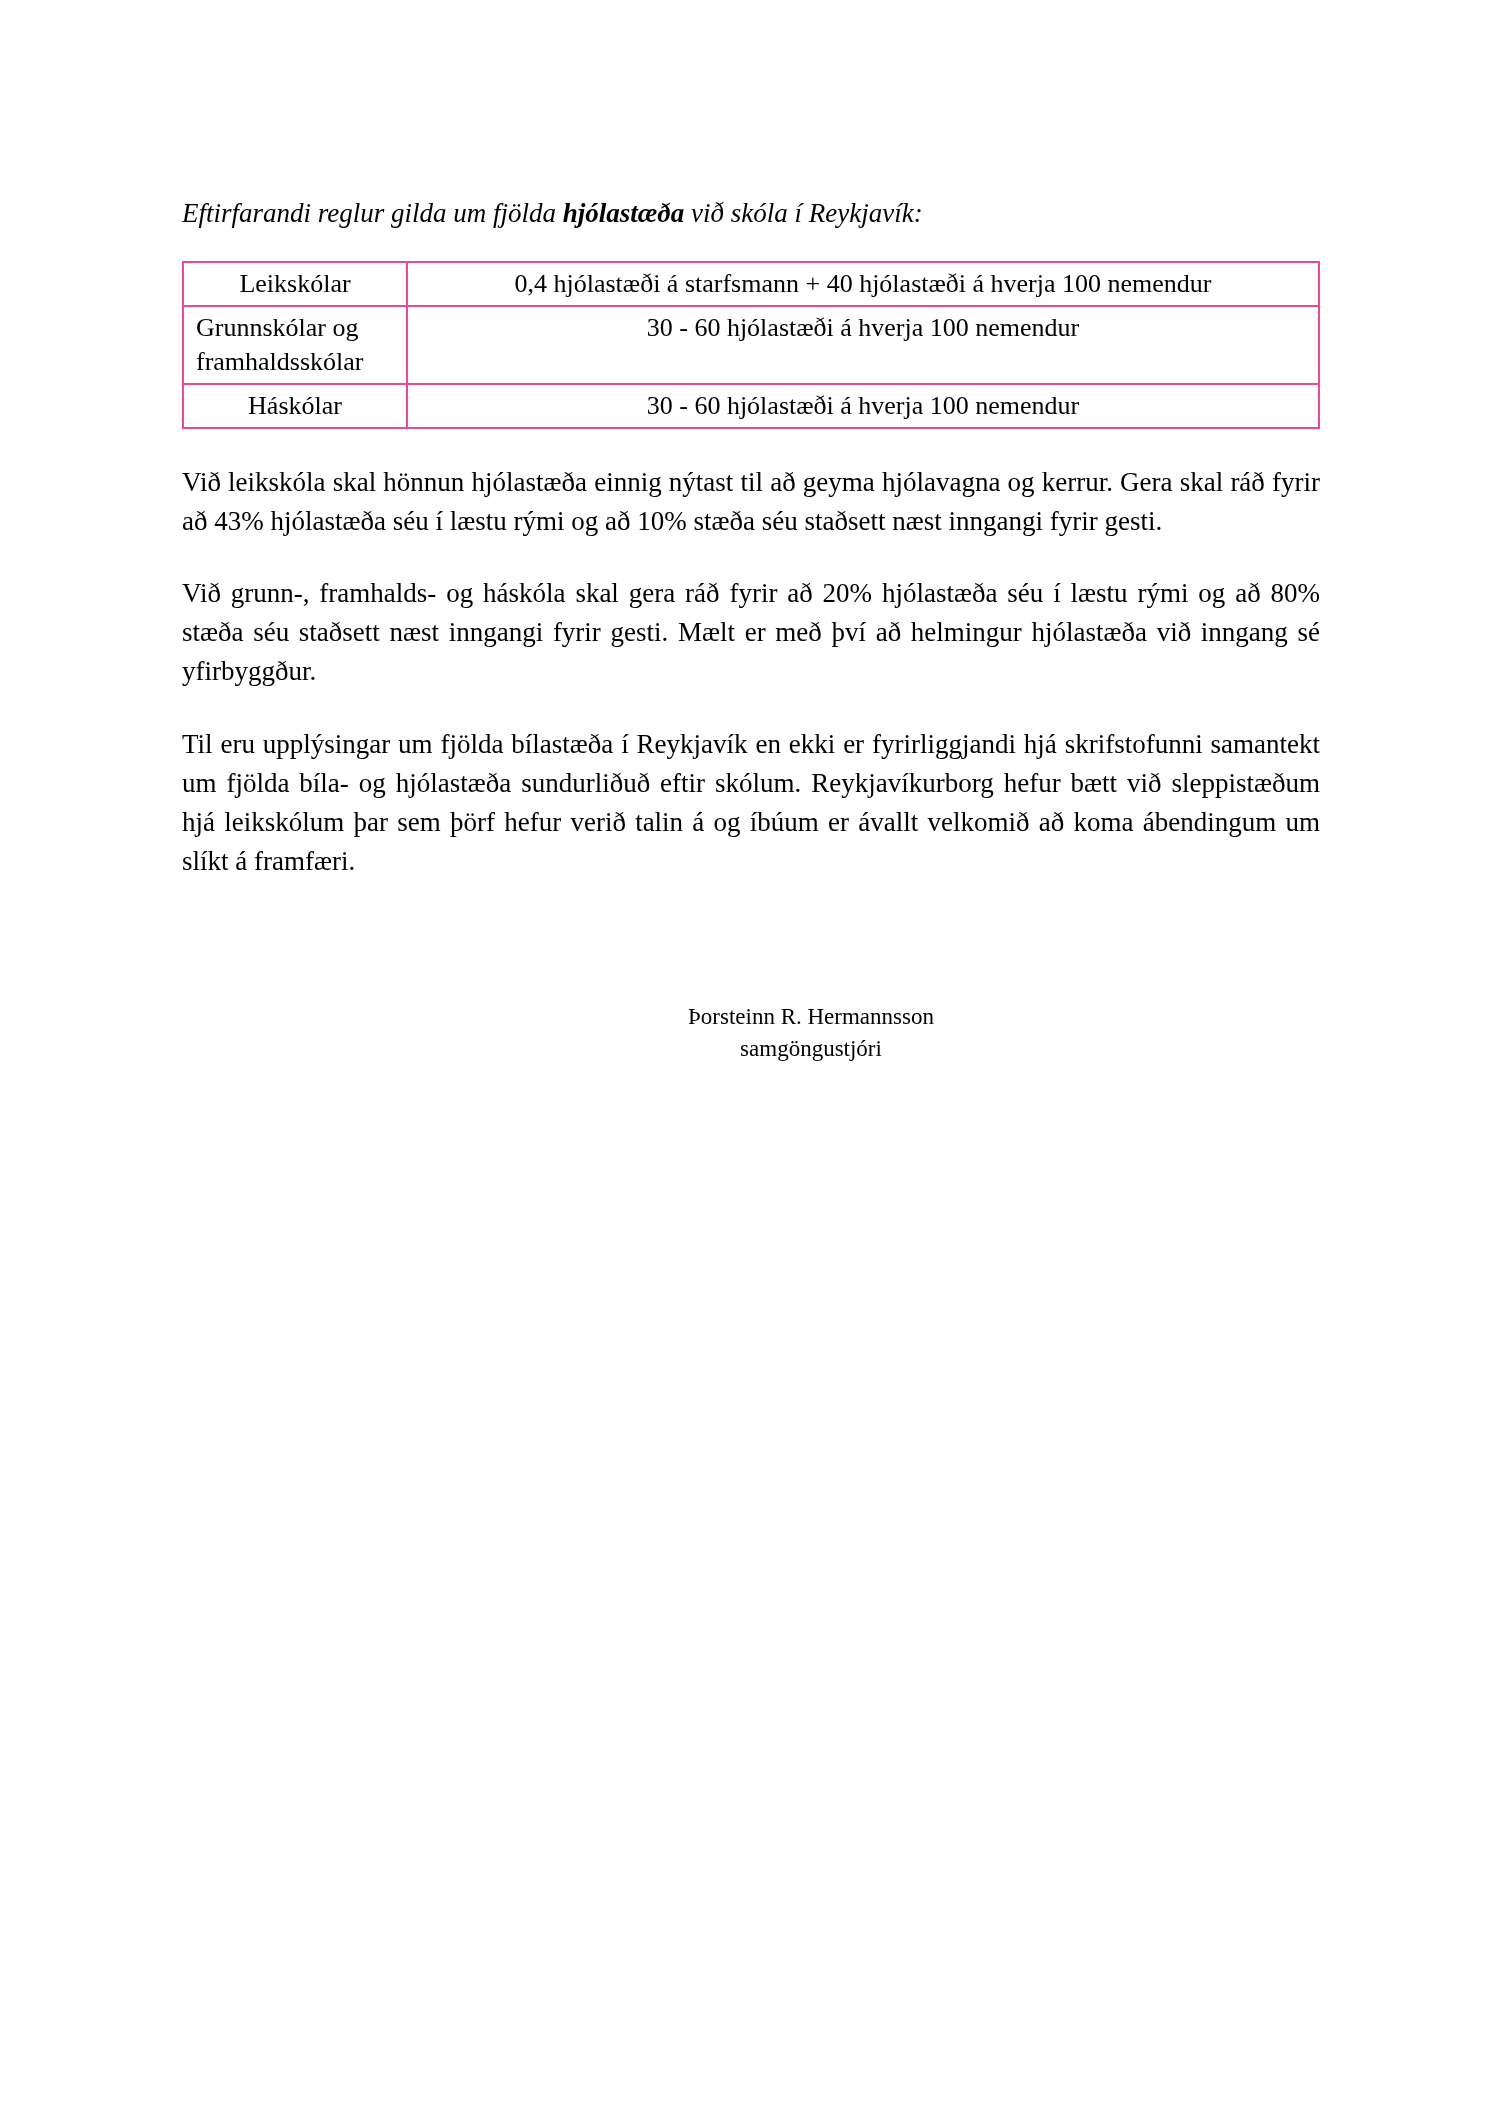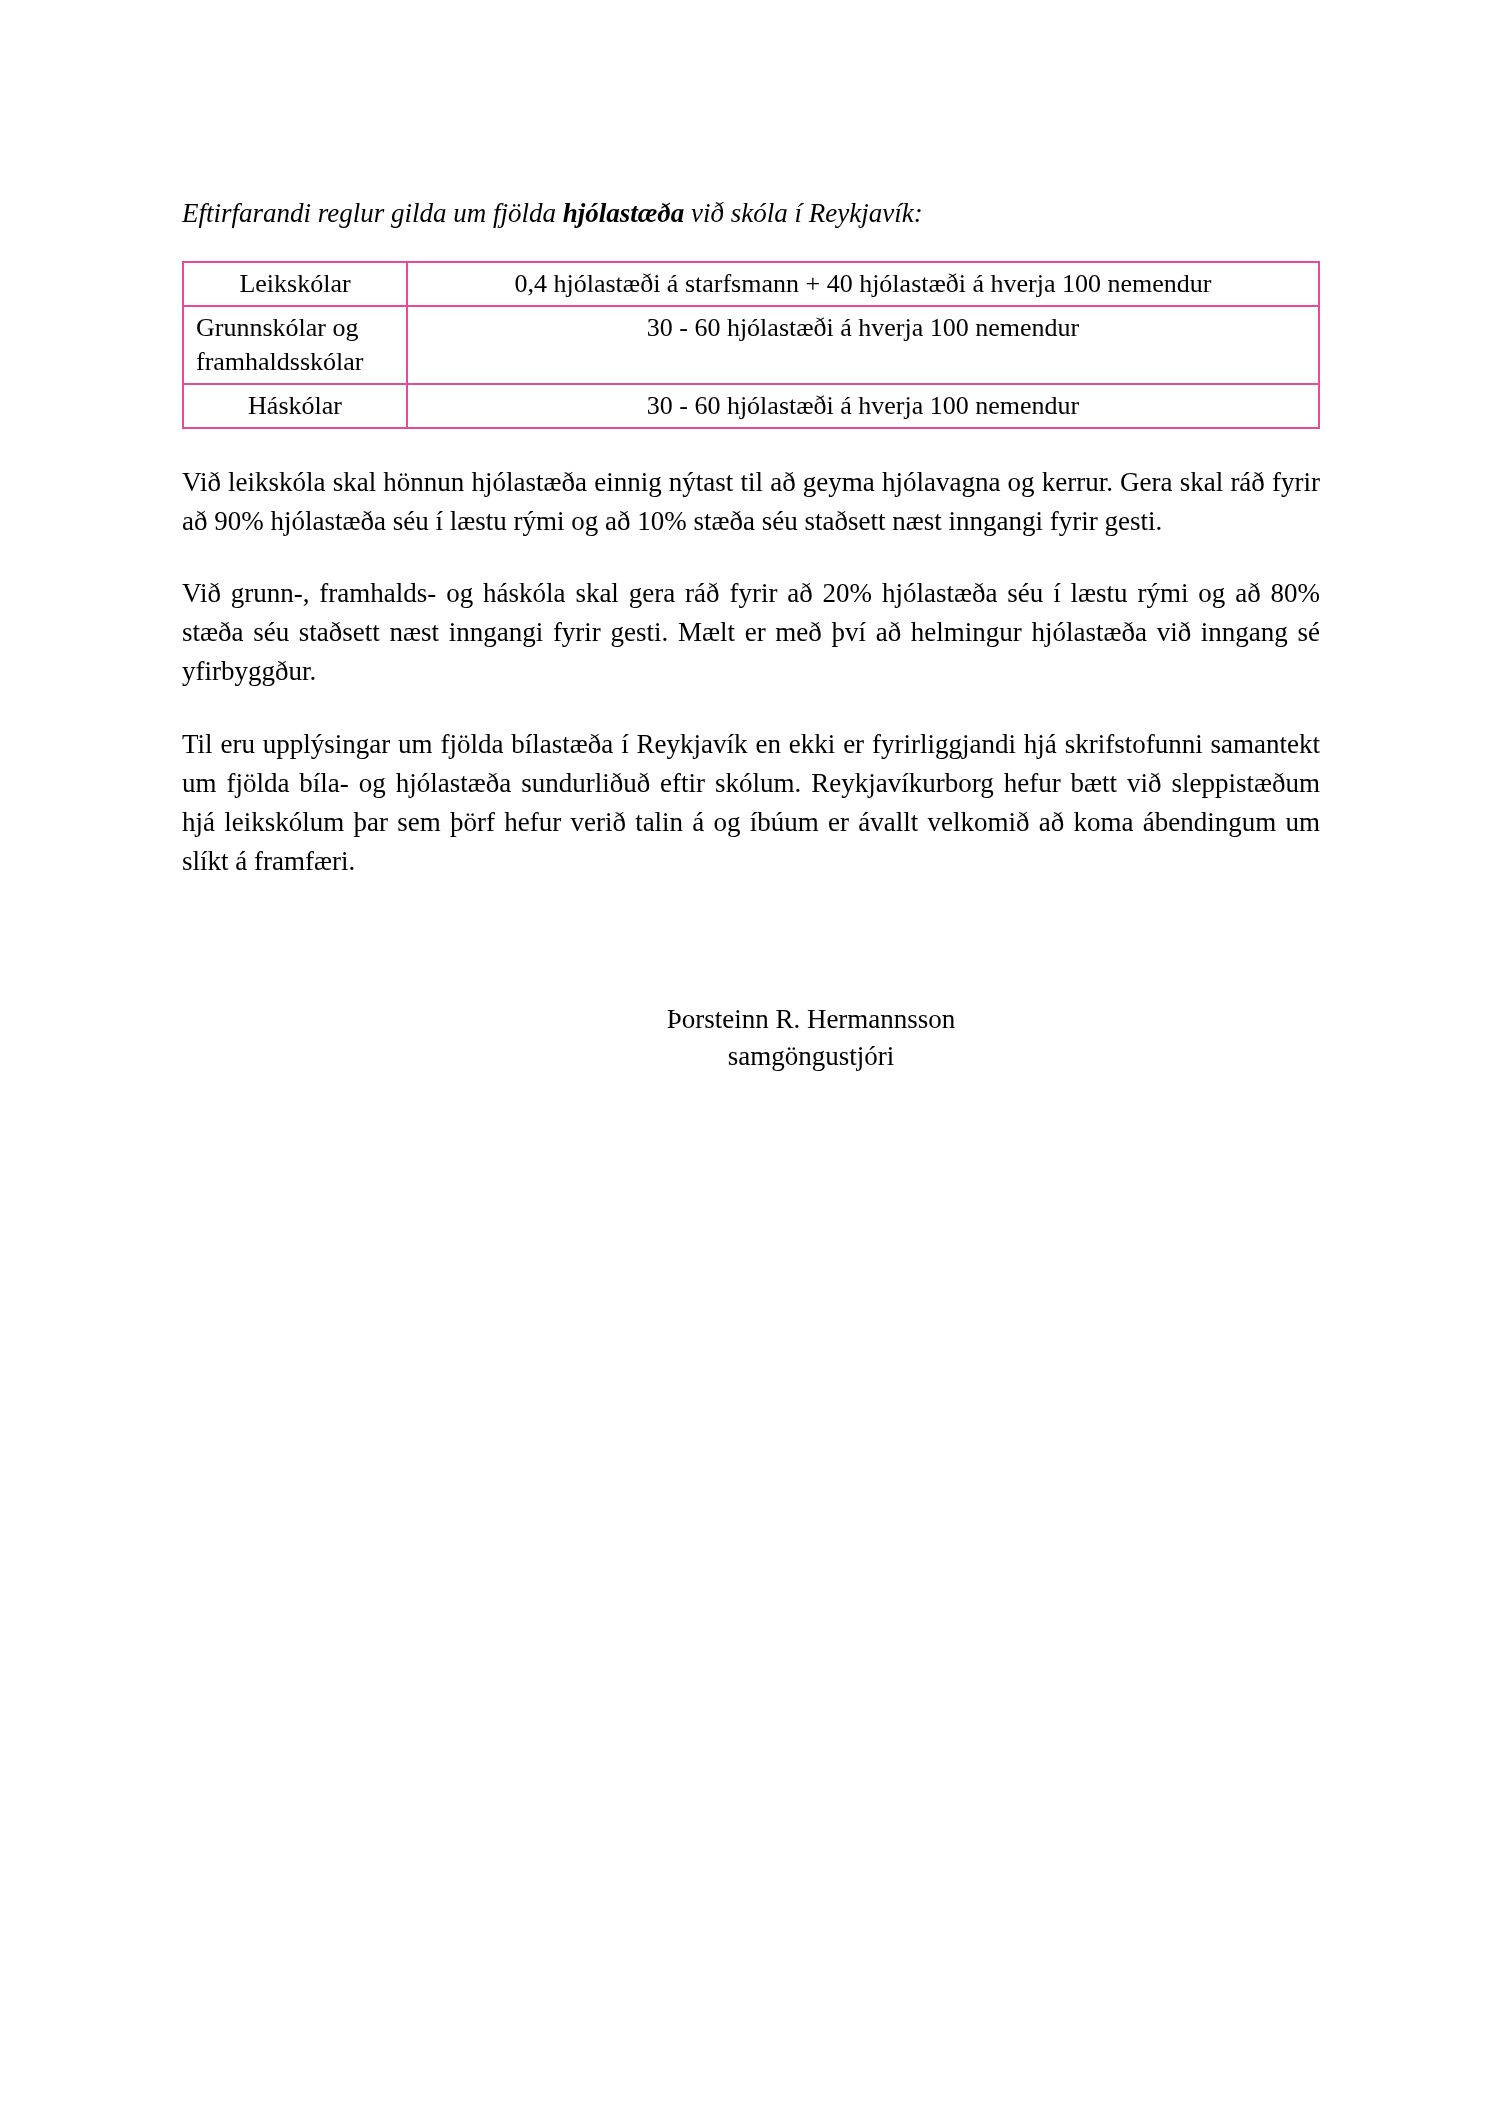--- a/index.html
+++ b/index.html
@@ -63,21 +63,21 @@
   }
   p.body {
     font-size: 27px;
     line-height: 1.44;
     text-align: justify;
     margin: 0 0 34px 0;
   }
   .signature {
     margin-top: 120px;
     text-align: center;
-    font-size: 27px;
+    font-size: 23px;
     line-height: 1.4;
     padding-left: 120px;
   }
   .signature div {
     white-space: nowrap;
   }
 </style>
 </head>
 <body>
 
@@ -98,21 +98,21 @@
           <td class="label two-line">Grunnskólar og framhaldsskólar</td>
           <td class="value">30 - 60 hjólastæði á hverja 100 nemendur</td>
         </tr>
         <tr>
           <td class="label">Háskólar</td>
           <td class="value">30 - 60 hjólastæði á hverja 100 nemendur</td>
         </tr>
       </tbody>
     </table>
 
-    <p class="body">Við leikskóla skal hönnun hjólastæða einnig nýtast til að geyma hjólavagna og kerrur. Gera skal ráð fyrir að 90% hjólastæða séu í læstu rými og að 10% stæða séu staðsett næst inngangi fyrir gesti.</p>
+    <p class="body">Við leikskóla skal hönnun hjólastæða einnig nýtast til að geyma hjólavagna og kerrur. Gera skal ráð fyrir að 43% hjólastæða séu í læstu rými og að 10% stæða séu staðsett næst inngangi fyrir gesti.</p>
     <p class="body">Við grunn-, framhalds- og háskóla skal gera ráð fyrir að 20% hjólastæða séu í læstu rými og að 80% stæða séu staðsett næst inngangi fyrir gesti. Mælt er með því að helmingur hjólastæða við inngang sé yfirbyggður.</p>
     <p class="body">Til eru upplýsingar um fjölda bílastæða í Reykjavík en ekki er fyrirliggjandi hjá skrifstofunni samantekt um fjölda bíla- og hjólastæða sundurliðuð eftir skólum. Reykjavíkurborg hefur bætt við sleppistæðum hjá leikskólum þar sem þörf hefur verið talin á og íbúum er ávallt velkomið að koma ábendingum um slíkt á framfæri.</p>
 
     <div class="signature">
       <div>Þorsteinn R. Hermannsson</div>
       <div>samgöngustjóri</div>
     </div>
 
   </div>
 </div>

